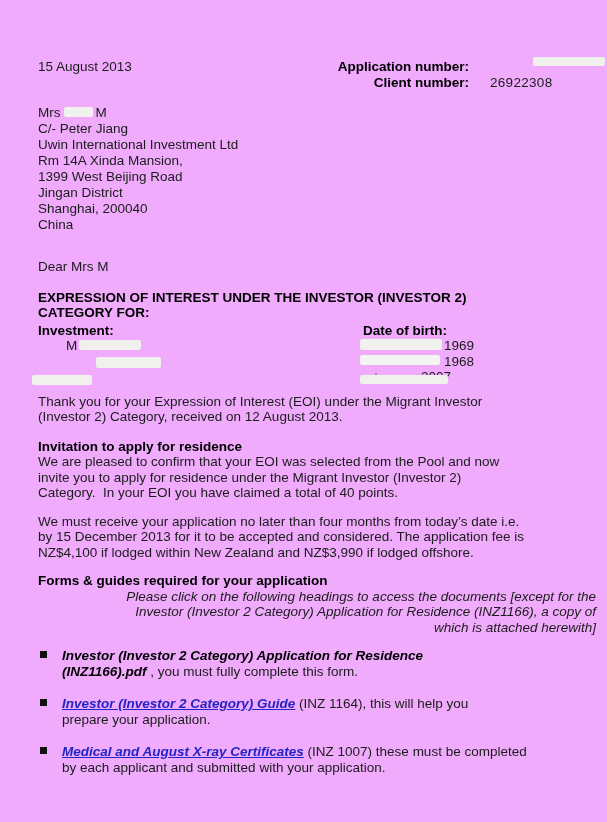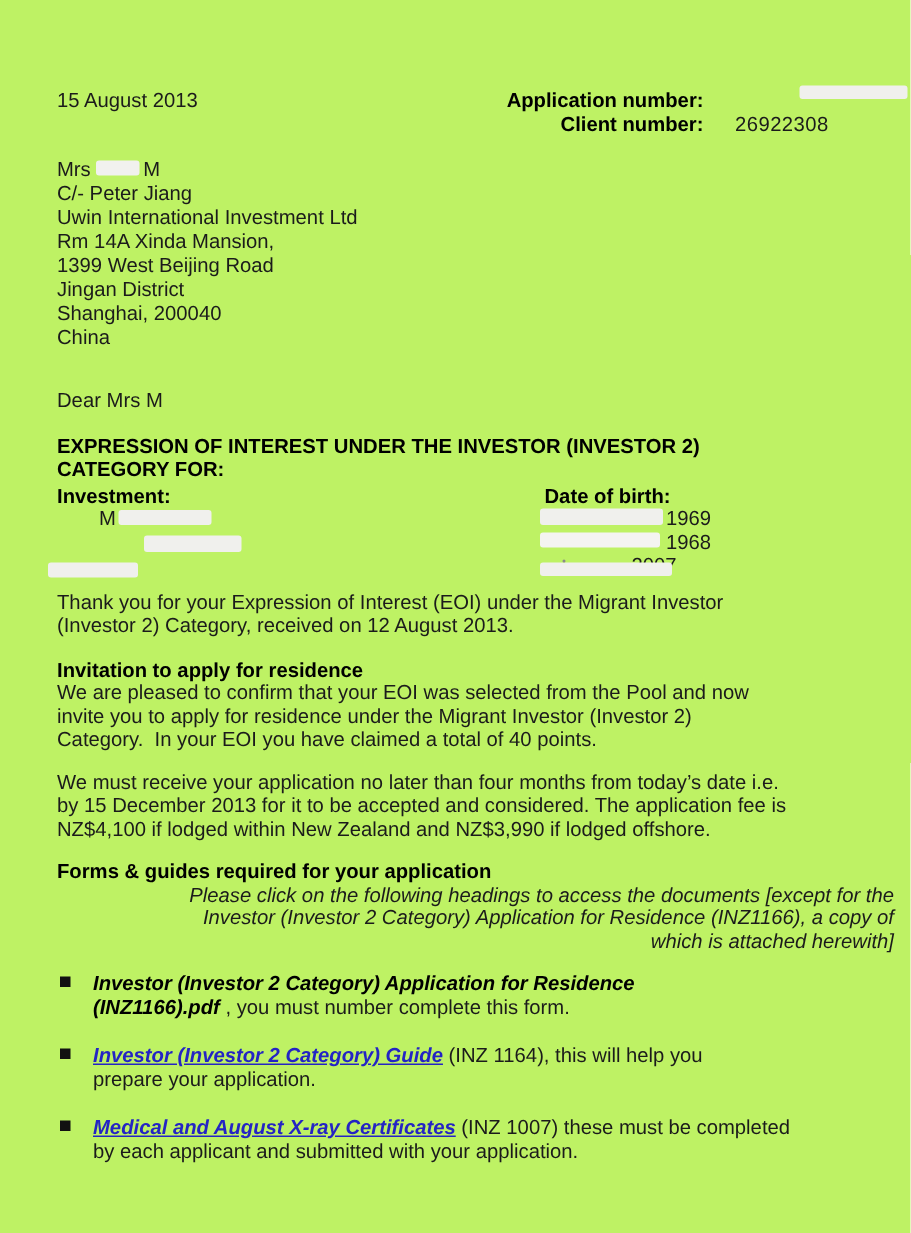--- a/index.html
+++ b/index.html
@@ -1,19 +1,19 @@
 <!DOCTYPE html>
 <html><head>
 <meta charset="utf-8">
 <style>
   html,body{margin:0;padding:0;background:#ffffff;}
   .page{
     position:relative;
     width:607px;height:822px;
-    background:#bef264;
+    background:#f0abfc;
     box-sizing:border-box;
     padding:59px 11px 0 38px;
     font-family:"Liberation Sans",sans-serif;
     font-size:13.5px;
     line-height:15.5px;
     color:#1b1b1b;
     overflow:hidden;
   }
   .pre{white-space:pre-line;}
   .bold{font-weight:700;color:#000;}
@@ -132,21 +132,21 @@
   <div class="sec-forms">
     <div class="bold">Forms &amp; guides required for your application</div>
     <div class="pre italic">Please click on the following headings to access the documents [except for the
 Investor (Investor 2 Category) Application for Residence (INZ1166), a copy of
 which is attached herewith]</div>
   </div>
 
   <ul class="bullets">
     <li>
       <span class="square"></span><span class="bi pre">Investor (Investor 2 Category) Application for Residence
-(INZ1166).pdf</span><span class="pre"> , you must number complete this form.</span>
+(INZ1166).pdf</span><span class="pre"> , you must fully complete this form.</span>
     </li>
     <li>
       <span class="square"></span><a class="doc-link pre">Investor (Investor 2 Category) Guide</a><span class="pre"> (INZ 1164), this will help you
 prepare your application.</span>
     </li>
     <li>
       <span class="square"></span><a class="doc-link pre">Medical and August X-ray Certificates</a><span class="pre"> (INZ 1007) these must be completed
 by each applicant and submitted with your application.</span>
     </li>
   </ul>

